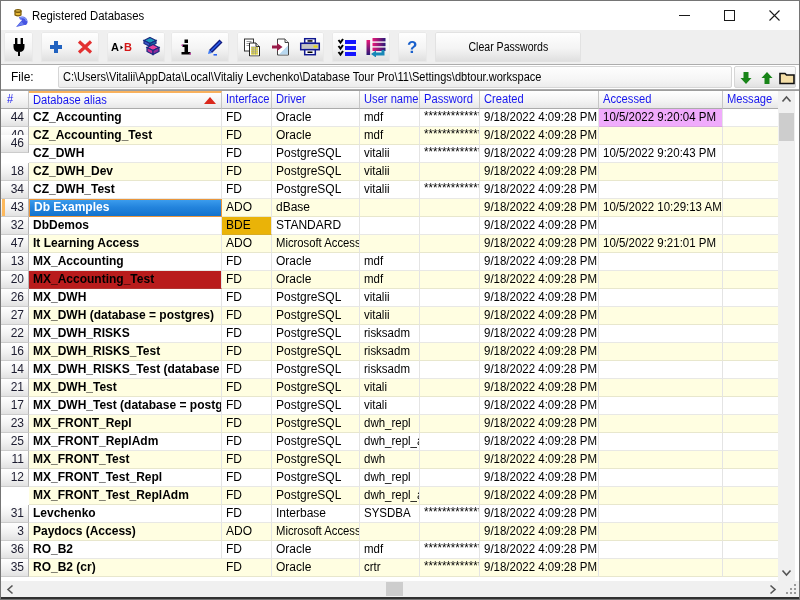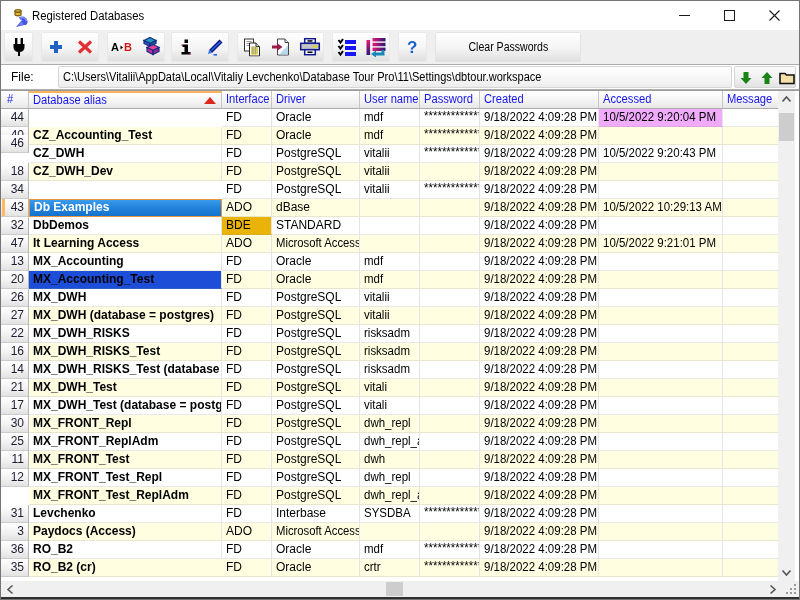--- a/index.html
+++ b/index.html
@@ -237,20 +237,21 @@
 <div class="hc" style="left:28px;width:193px;border-top:2px solid #f9b25e;line-height:15px;"><span class="hsq">Database alias</span></div>
 <div class="hc" style="left:221px;width:50px;"><span class="hsq">Interface</span></div>
 <div class="hc" style="left:271px;width:88px;"><span class="hsq">Driver</span></div>
 <div class="hc" style="left:359px;width:60px;"><span class="hsq">User name</span></div>
 <div class="hc" style="left:419px;width:60px;"><span class="hsq">Password</span></div>
 <div class="hc" style="left:479px;width:119px;"><span class="hsq">Created</span></div>
 <div class="hc" style="left:598px;width:124px;"><span class="hsq">Accessed</span></div>
 <div class="hc" style="left:722px;width:56px;"><span class="hsq">Message</span></div>
 <div style="position:absolute;left:203px;top:7px;width:0;height:0;border-left:6px solid transparent;border-right:6px solid transparent;border-bottom:7px solid #da271b;"></div>
 <div class="numc" style="top:19px">44</div>
+<div class="cell alias" style="left:28px;top:19px;width:193px;background:#ffffff">CZ_Accounting</div>
 <div class="cell" style="left:221px;top:19px;width:50px;background:#ffffff;">FD</div>
 <div class="cell" style="left:271px;top:19px;width:88px;background:#ffffff;">Oracle</div>
 <div class="cell" style="left:359px;top:19px;width:60px;background:#ffffff;"><span class="sq">mdf</span></div>
 <div class="cell" style="left:419px;top:19px;width:60px;background:#ffffff;line-height:14px;"><span class="sq">*************</span></div>
 <div class="cell" style="left:479px;top:19px;width:119px;background:#ffffff;"><span class="sq">9/18/2022 4:09:28 PM</span></div>
 <div class="cell" style="left:598px;top:19px;width:124px;background:#f0abfc;"><span class="sq">10/5/2022 9:20:04 PM</span></div>
 <div class="cell" style="left:722px;top:19px;width:56px;background:#ffffff;"></div>
 <div class="numc" style="top:37px">40</div>
 <div class="cell alias" style="left:28px;top:37px;width:193px;background:#fffee1">CZ_Accounting_Test</div>
 <div class="cell" style="left:221px;top:37px;width:50px;background:#fffee1;">FD</div>
@@ -272,20 +273,21 @@
 <div class="numc" style="top:73px">18</div>
 <div class="cell alias" style="left:28px;top:73px;width:193px;background:#fffee1">CZ_DWH_Dev</div>
 <div class="cell" style="left:221px;top:73px;width:50px;background:#fffee1;">FD</div>
 <div class="cell" style="left:271px;top:73px;width:88px;background:#fffee1;">PostgreSQL</div>
 <div class="cell" style="left:359px;top:73px;width:60px;background:#fffee1;"><span class="sq">vitalii</span></div>
 <div class="cell" style="left:419px;top:73px;width:60px;background:#fffee1;line-height:14px;"></div>
 <div class="cell" style="left:479px;top:73px;width:119px;background:#fffee1;"><span class="sq">9/18/2022 4:09:28 PM</span></div>
 <div class="cell" style="left:598px;top:73px;width:124px;background:#fffee1;"></div>
 <div class="cell" style="left:722px;top:73px;width:56px;background:#fffee1;"></div>
 <div class="numc" style="top:91px">34</div>
+<div class="cell alias" style="left:28px;top:91px;width:193px;background:#ffffff">CZ_DWH_Test</div>
 <div class="cell" style="left:221px;top:91px;width:50px;background:#ffffff;">FD</div>
 <div class="cell" style="left:271px;top:91px;width:88px;background:#ffffff;">PostgreSQL</div>
 <div class="cell" style="left:359px;top:91px;width:60px;background:#ffffff;"><span class="sq">vitalii</span></div>
 <div class="cell" style="left:419px;top:91px;width:60px;background:#ffffff;line-height:14px;"><span class="sq">*************</span></div>
 <div class="cell" style="left:479px;top:91px;width:119px;background:#ffffff;"><span class="sq">9/18/2022 4:09:28 PM</span></div>
 <div class="cell" style="left:598px;top:91px;width:124px;background:#ffffff;"></div>
 <div class="cell" style="left:722px;top:91px;width:56px;background:#ffffff;"></div>
 <div class="numc" style="top:109px"><div style="position:absolute;left:1px;top:0;width:3px;height:17px;background:#fdb95d"></div>43</div>
 <div class="cell alias sel" style="left:28px;top:109px;width:193px">Db Examples</div>
 <div class="cell" style="left:221px;top:109px;width:50px;background:#fffee1;">ADO</div>
@@ -316,21 +318,21 @@
 <div class="numc" style="top:163px">13</div>
 <div class="cell alias" style="left:28px;top:163px;width:193px;background:#ffffff">MX_Accounting</div>
 <div class="cell" style="left:221px;top:163px;width:50px;background:#ffffff;">FD</div>
 <div class="cell" style="left:271px;top:163px;width:88px;background:#ffffff;">Oracle</div>
 <div class="cell" style="left:359px;top:163px;width:60px;background:#ffffff;"><span class="sq">mdf</span></div>
 <div class="cell" style="left:419px;top:163px;width:60px;background:#ffffff;line-height:14px;"></div>
 <div class="cell" style="left:479px;top:163px;width:119px;background:#ffffff;"><span class="sq">9/18/2022 4:09:28 PM</span></div>
 <div class="cell" style="left:598px;top:163px;width:124px;background:#ffffff;"></div>
 <div class="cell" style="left:722px;top:163px;width:56px;background:#ffffff;"></div>
 <div class="numc" style="top:181px">20</div>
-<div class="cell alias" style="left:28px;top:181px;width:193px;background:#1d4ed8">MX_Accounting_Test</div>
+<div class="cell alias" style="left:28px;top:181px;width:193px;background:#b91c1c">MX_Accounting_Test</div>
 <div class="cell" style="left:221px;top:181px;width:50px;background:#fffee1;">FD</div>
 <div class="cell" style="left:271px;top:181px;width:88px;background:#fffee1;">Oracle</div>
 <div class="cell" style="left:359px;top:181px;width:60px;background:#fffee1;"><span class="sq">mdf</span></div>
 <div class="cell" style="left:419px;top:181px;width:60px;background:#fffee1;line-height:14px;"></div>
 <div class="cell" style="left:479px;top:181px;width:119px;background:#fffee1;"><span class="sq">9/18/2022 4:09:28 PM</span></div>
 <div class="cell" style="left:598px;top:181px;width:124px;background:#fffee1;"></div>
 <div class="cell" style="left:722px;top:181px;width:56px;background:#fffee1;"></div>
 <div class="numc" style="top:199px">26</div>
 <div class="cell alias" style="left:28px;top:199px;width:193px;background:#ffffff">MX_DWH</div>
 <div class="cell" style="left:221px;top:199px;width:50px;background:#ffffff;">FD</div>
@@ -387,21 +389,21 @@
 <div class="cell" style="left:722px;top:289px;width:56px;background:#fffee1;"></div>
 <div class="numc" style="top:307px">17</div>
 <div class="cell alias" style="left:28px;top:307px;width:193px;background:#ffffff">MX_DWH_Test (database = postgres)</div>
 <div class="cell" style="left:221px;top:307px;width:50px;background:#ffffff;">FD</div>
 <div class="cell" style="left:271px;top:307px;width:88px;background:#ffffff;">PostgreSQL</div>
 <div class="cell" style="left:359px;top:307px;width:60px;background:#ffffff;"><span class="sq">vitali</span></div>
 <div class="cell" style="left:419px;top:307px;width:60px;background:#ffffff;line-height:14px;"></div>
 <div class="cell" style="left:479px;top:307px;width:119px;background:#ffffff;"><span class="sq">9/18/2022 4:09:28 PM</span></div>
 <div class="cell" style="left:598px;top:307px;width:124px;background:#ffffff;"></div>
 <div class="cell" style="left:722px;top:307px;width:56px;background:#ffffff;"></div>
-<div class="numc" style="top:325px">30</div>
+<div class="numc" style="top:325px">23</div>
 <div class="cell alias" style="left:28px;top:325px;width:193px;background:#fffee1">MX_FRONT_Repl</div>
 <div class="cell" style="left:221px;top:325px;width:50px;background:#fffee1;">FD</div>
 <div class="cell" style="left:271px;top:325px;width:88px;background:#fffee1;">PostgreSQL</div>
 <div class="cell" style="left:359px;top:325px;width:60px;background:#fffee1;"><span class="sq">dwh_repl</span></div>
 <div class="cell" style="left:419px;top:325px;width:60px;background:#fffee1;line-height:14px;"></div>
 <div class="cell" style="left:479px;top:325px;width:119px;background:#fffee1;"><span class="sq">9/18/2022 4:09:28 PM</span></div>
 <div class="cell" style="left:598px;top:325px;width:124px;background:#fffee1;"></div>
 <div class="cell" style="left:722px;top:325px;width:56px;background:#fffee1;"></div>
 <div class="numc" style="top:343px">25</div>
 <div class="cell alias" style="left:28px;top:343px;width:193px;background:#ffffff">MX_FRONT_ReplAdm</div>

